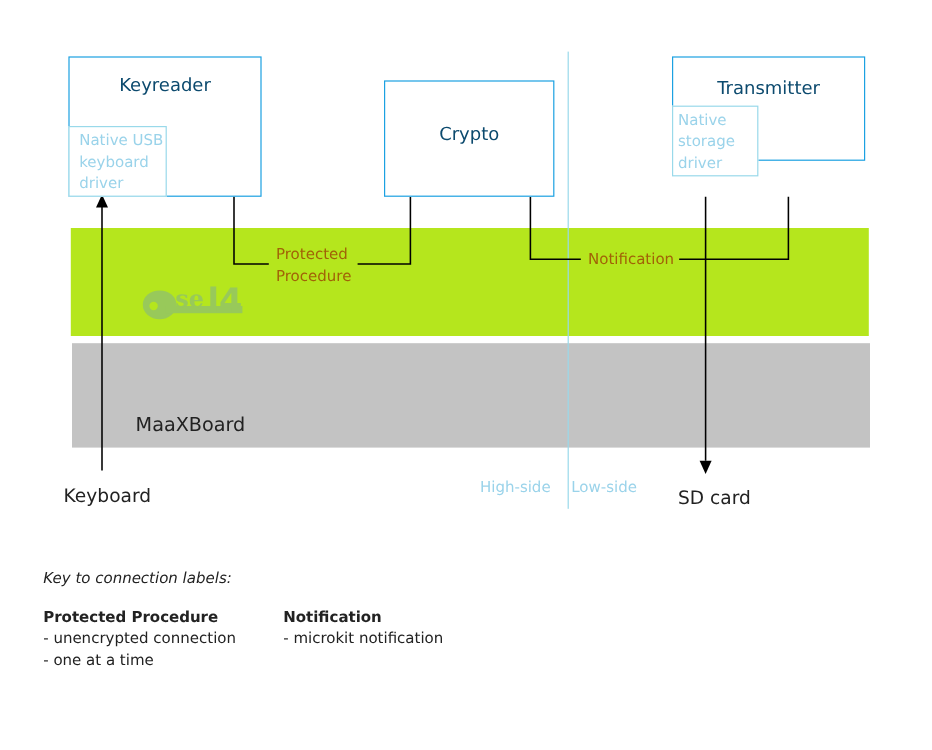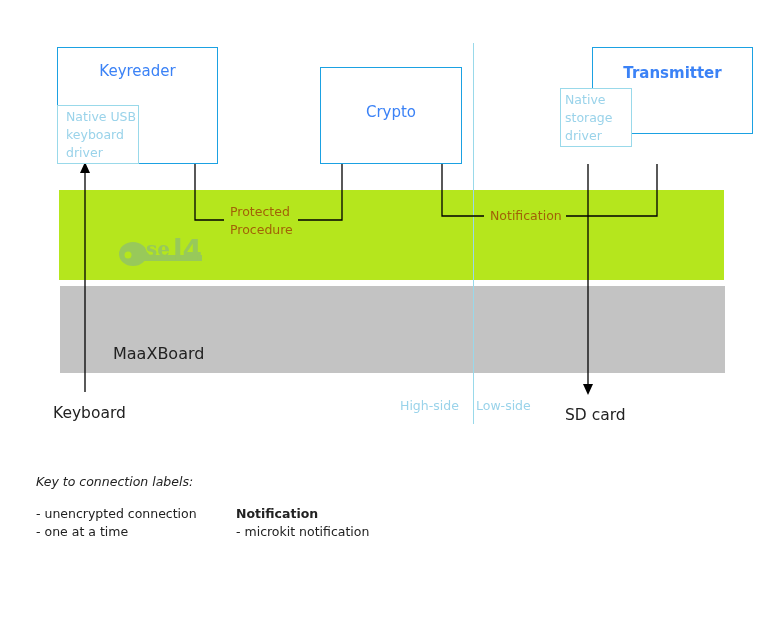--- a/index.html
+++ b/index.html
@@ -3,21 +3,21 @@
 <meta charset="utf-8">
 <style>
   html, body { margin: 0; padding: 0; background: #ffffff; }
   body { width: 777px; height: 625px; position: relative; overflow: hidden;
          font-family: "DejaVu Sans", sans-serif; color: #222; }
   .abs { position: absolute; }
   .band-green { left: 59px; top: 190px; width: 665px; height: 90px; background: #b5e61d; }
   .band-gray { left: 60px; top: 286px; width: 665px; height: 87px; background: #c3c3c3; }
   .divider { left: 473px; top: 43px; width: 1px; height: 381px; background: #99d9ea; }
   .box { border: 1px solid #1ba1e2; background: #fff; box-sizing: border-box; }
-  .box-title { position: absolute; left: 0; right: 0; text-align: center; font-size: 15px; color: #3b82f6; }
+  .box-title { position: absolute; left: 0; right: 0; text-align: center; font-size: 15px; color: #0c4a6e; }
   .sub { border: 1px solid #99d9ea; background: #fff; box-sizing: border-box;
          color: #9ad3ea; font-size: 12.5px; line-height: 18px; padding: 2px 0 0 8px; }
   .lbl { font-size: 12.5px; line-height: 18px; color: #a16207; }
   .side { font-size: 12.5px; color: #9ad3ea; }
   .ext { font-size: 15.5px; color: #222; }
   .key { font-size: 12.5px; line-height: 18px; color: #222; }
   .key b { font-weight: bold; }
   svg.wires { position: absolute; left: 0; top: 0; }
 </style>
 </head>
@@ -63,21 +63,21 @@
 <div class="abs sub" style="left:57px; top:105px; width:82px; height:59px;">
   <div>Native USB</div>
   <div>keyboard</div>
   <div>driver</div>
 </div>
 
 <div class="abs box" style="left:320px; top:67px; width:142px; height:97px;">
   <div class="box-title" style="top:35px;">Crypto</div>
 </div>
 
-<div class="abs box" style="left:592px; top:47px; width:161px; height:87px;font-weight:bold;">
+<div class="abs box" style="left:560px; top:47px; width:161px; height:87px;">
   <div class="box-title" style="top:16px;">Transmitter</div>
 </div>
 <div class="abs sub" style="left:560px; top:88px; width:72px; height:59px; padding-left:4px;">
   <div>Native</div>
   <div>storage</div>
   <div>driver</div>
 </div>
 
 <div class="abs lbl" style="left:230px; top:203px;">
   <div>Protected</div>
@@ -86,19 +86,20 @@
 <div class="abs lbl" style="left:490px; top:207px;">Notification</div>
 
 <div class="abs ext" style="left:53px; top:404px;">Keyboard</div>
 <div class="abs ext" style="left:565px; top:406px;">SD card</div>
 
 <div class="abs side" style="left:400px; top:398px;">High-side</div>
 <div class="abs side" style="left:476px; top:398px;">Low-side</div>
 
 <div class="abs key" style="left:36px; top:473px;font-style:italic;">Key to connection labels:</div>
 <div class="abs key" style="left:36px; top:505px;">
+  <div><b>Protected Procedure</b></div>
   <div>- unencrypted connection</div>
   <div>- one at a time</div>
 </div>
 <div class="abs key" style="left:236px; top:505px;">
   <div><b>Notification</b></div>
   <div>- microkit notification</div>
 </div>
 
 </body></html>

